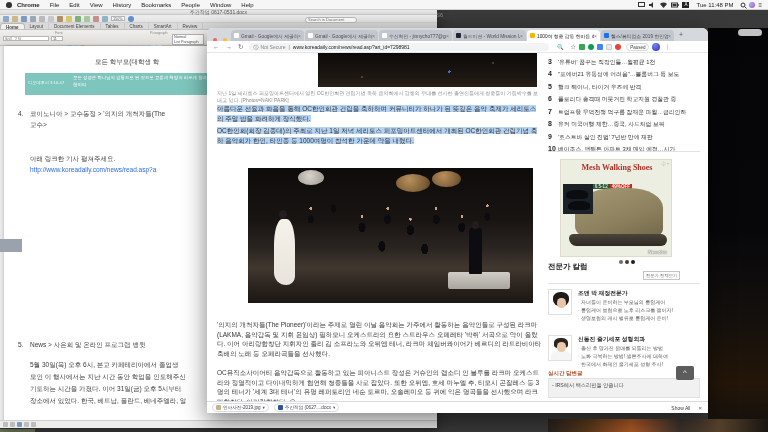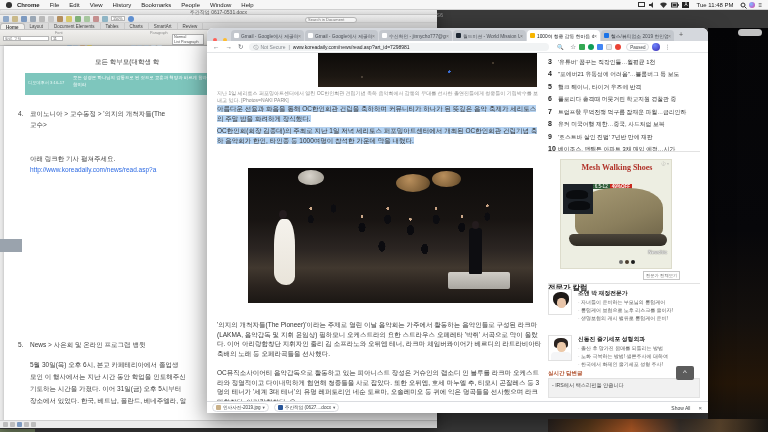--- a/index.html
+++ b/index.html
@@ -295,37 +295,37 @@
       <div class="abs nowrap" style="left:341px;top:-3px;width:155px;"><span class="rank-n">3</span><span class="rank-t">'유튜버' 꿈꾸는 직장인들…월평균 1천</span></div>
       <div class="abs nowrap" style="left:341px;top:9px;width:155px;"><span class="rank-n">4</span><span class="rank-t">"포에버21 유동성에 어려움"…블룸버그 등 보도</span></div>
       <div class="abs nowrap" style="left:341px;top:21.5px;width:155px;"><span class="rank-n">5</span><span class="rank-t">행크 헤이니, 타이거 우즈에 반격</span></div>
       <div class="abs nowrap" style="left:341px;top:34px;width:155px;"><span class="rank-n">6</span><span class="rank-t">플로리다 총격때 머뭇거린 학교지원 경찰관 중</span></div>
       <div class="abs nowrap" style="left:341px;top:46.5px;width:155px;"><span class="rank-n">7</span><span class="rank-t">트럼프發 무역전쟁 먹구름 잠재운 파월…금리인하</span></div>
       <div class="abs nowrap" style="left:341px;top:59px;width:155px;"><span class="rank-n">8</span><span class="rank-t">유커 미국여행 제한…중국, 사드처럼 보복</span></div>
       <div class="abs nowrap" style="left:341px;top:71.5px;width:155px;"><span class="rank-n">9</span><span class="rank-t">'호스트바 살인 진범' 7년반 만에 재판</span></div>
       <div class="abs nowrap" style="left:341px;top:84px;width:155px;"><span class="rank-n">10</span><span class="rank-t">베이조스, 맨해튼 아파트 3채 매입 예정…시가</span></div>
       <div class="abs sb-div" style="left:341px;top:98px;width:152px;"></div>
 
-      <div class="abs ad" style="left:353px;top:106px;width:112px;height:110px;">
+      <div class="abs ad" style="left:353px;top:106px;width:112px;height:98px;">
         <div class="abs ad-x" style="right:2px;top:1px;">ⓘ ×</div>
         <div class="abs ad-title" style="left:0;top:3px;width:112px;">Mesh Walking Shoes</div>
         <div class="abs" style="left:10px;top:14px;">
           <span class="ad-size">US SIZE : 6.5-12</span><span class="ad-off">49%OFF</span>
         </div>
         <div class="abs shoe-body" style="left:14px;top:28px;width:88px;height:52px;"></div>
         <div class="abs shoe-sole" style="left:8px;top:74px;width:98px;height:12px;"></div>
         <div class="abs inset" style="left:2px;top:24px;width:30px;height:30px;">
           <div class="abs inset-shoe" style="left:3px;top:6px;width:22px;height:9px;"></div>
           <div class="abs inset-shoe" style="left:5px;top:17px;width:22px;height:9px;"></div>
         </div>
         <div class="abs" style="left:58px;top:90px;"><span class="cdot" style="background:#6e6e6e;"></span><span class="cdot" style="background:#4a3c2e;"></span><span class="cdot" style="background:#1e1e1e;"></span></div>
         <div class="abs brand" style="right:4px;top:90px;">Newchic</div>
       </div>
 
-      <div class="abs xh" style="left:341px;top:230px;">전문가 칼럼</div>
+      <div class="abs xh" style="left:341px;top:209px;">전문가 칼럼</div>
       <div class="abs xbtn" style="left:436px;top:218px;">전문가 전체보기</div>
       <div class="abs sb-div" style="left:341px;top:230px;width:152px;"></div>
 
       <div class="ava" style="left:341px;top:236px;">
         <div class="abs" style="left:4px;top:2px;width:16px;height:14px;background:#1e1a18;border-radius:45%;"></div>
         <div class="abs" style="left:8px;top:8px;width:9px;height:10px;background:#e8c4a8;border-radius:45%;"></div>
       </div>
       <div class="abs colname nowrap" style="left:371px;top:236px;width:122px;">조앤 박 재정전문가</div>
       <div class="abs colb" style="left:371px;top:245px;width:125px;">
         <div>자녀들이 준비하는 부모님의 롱텀케어</div>

